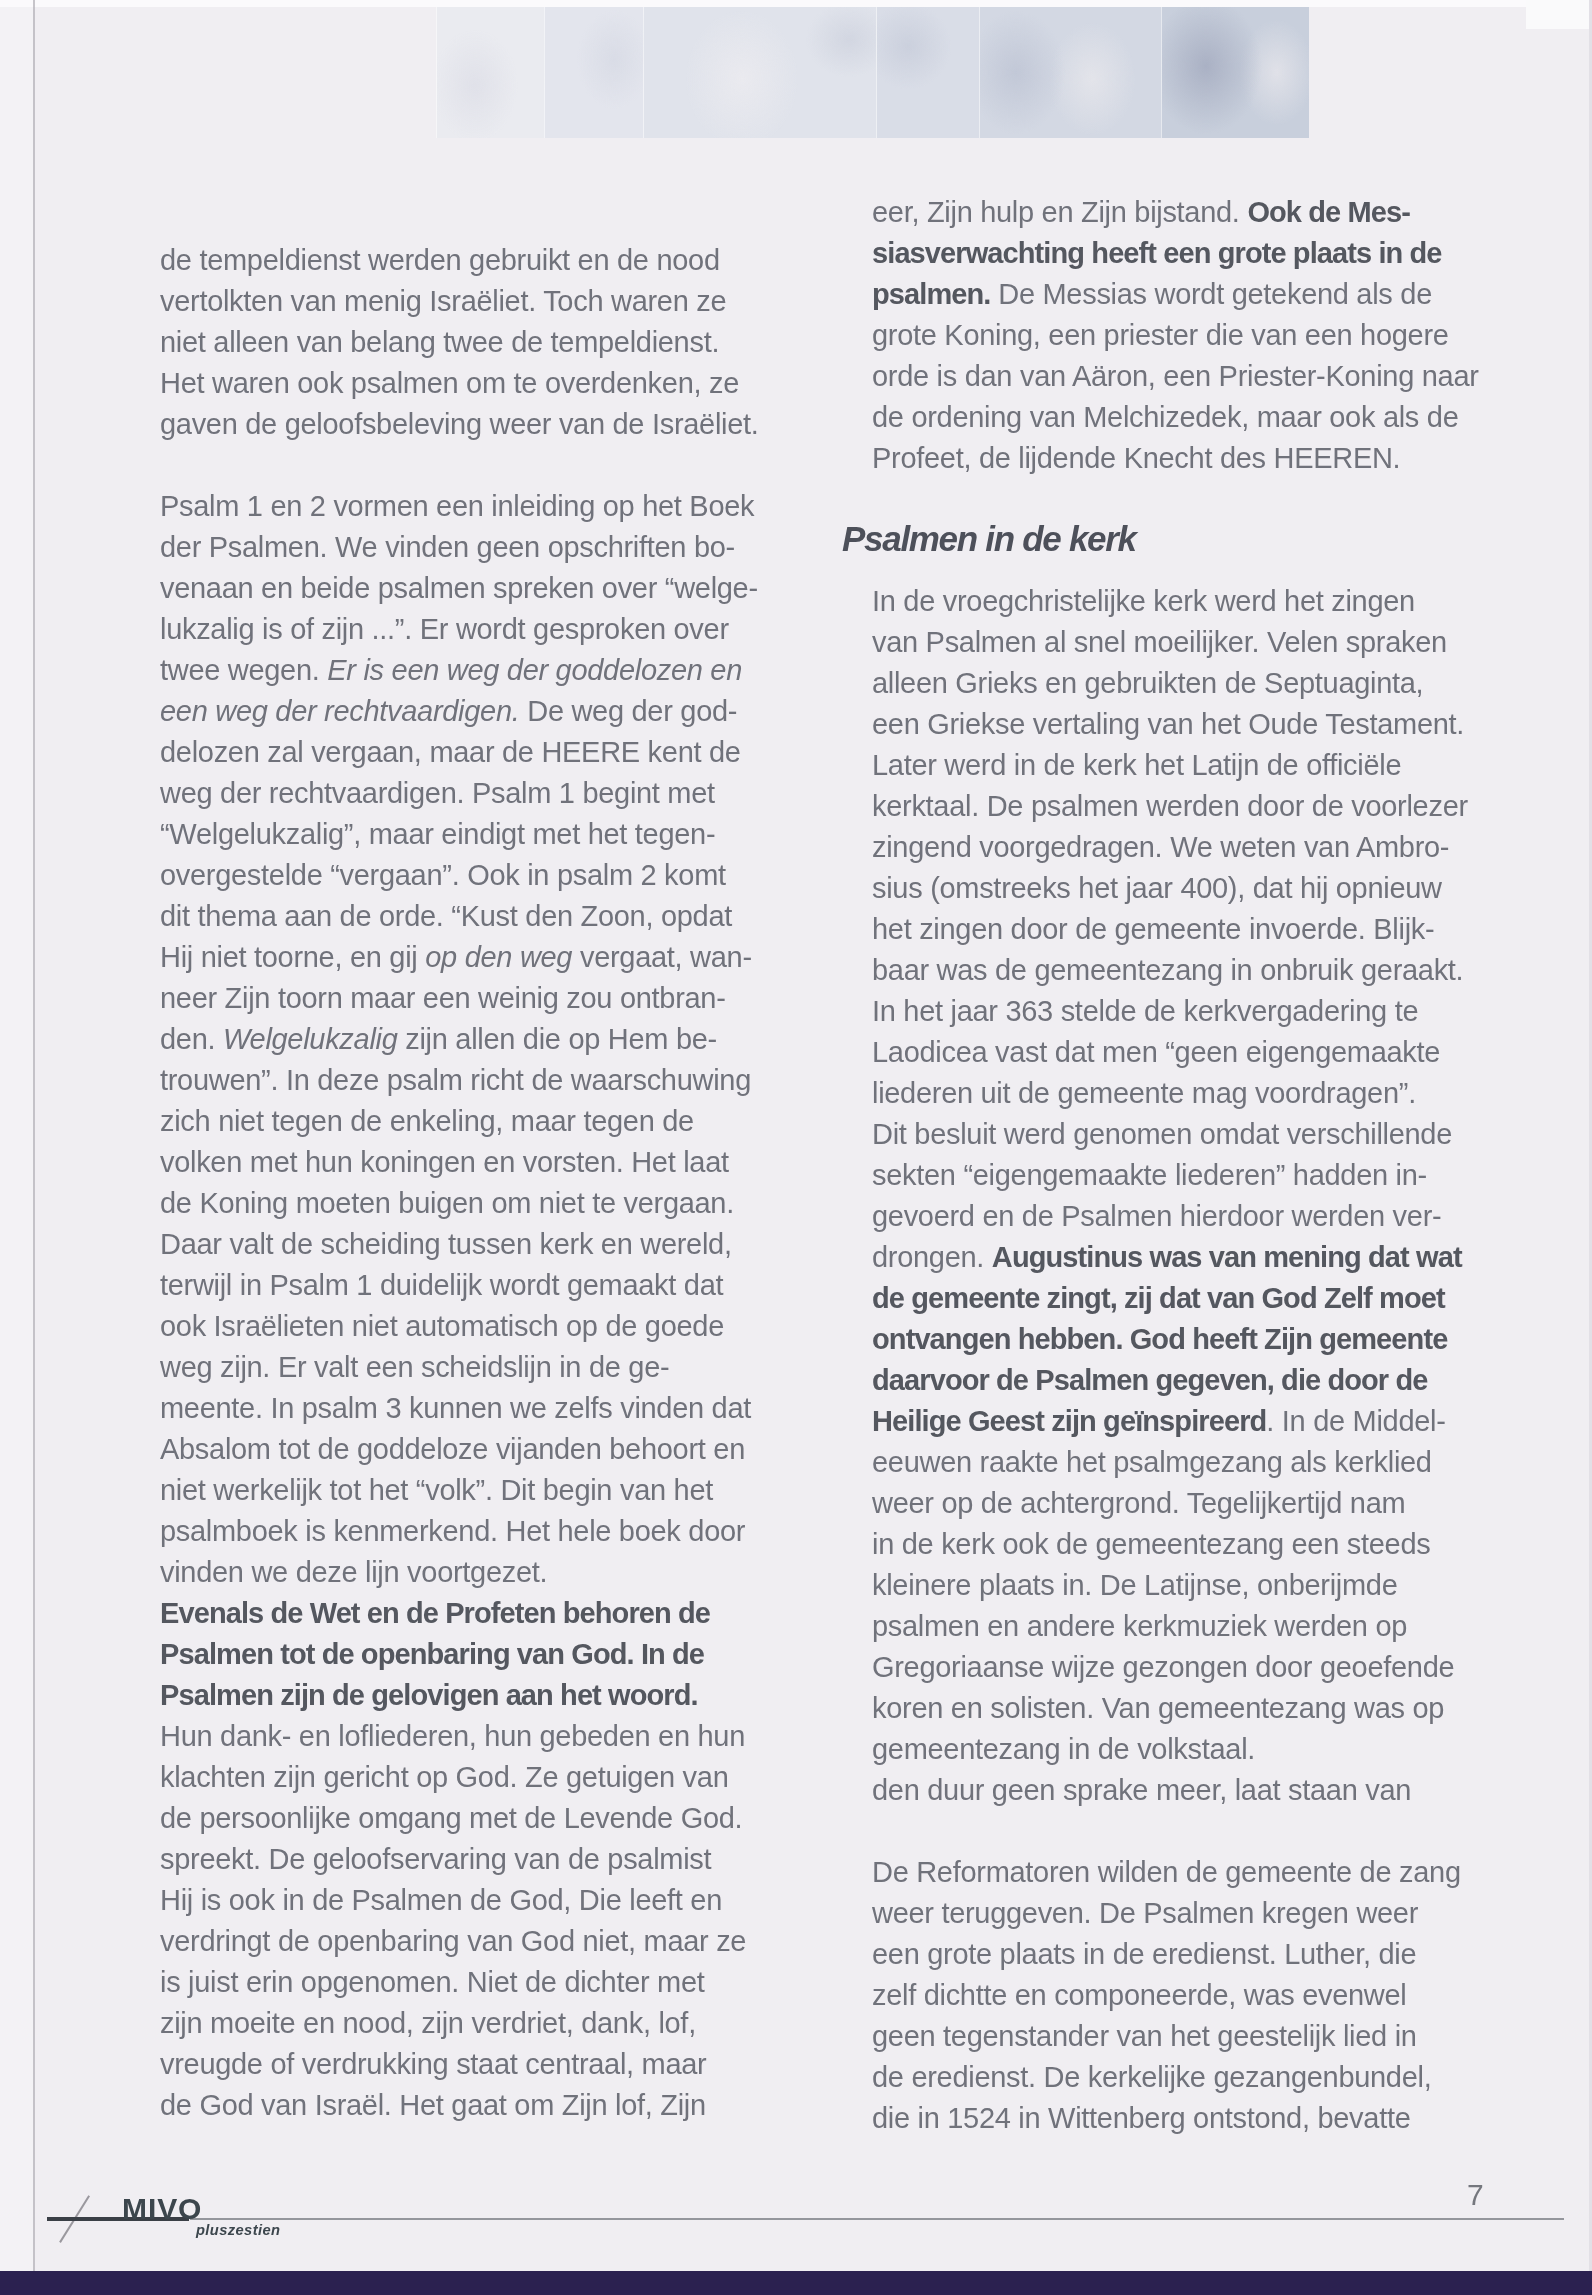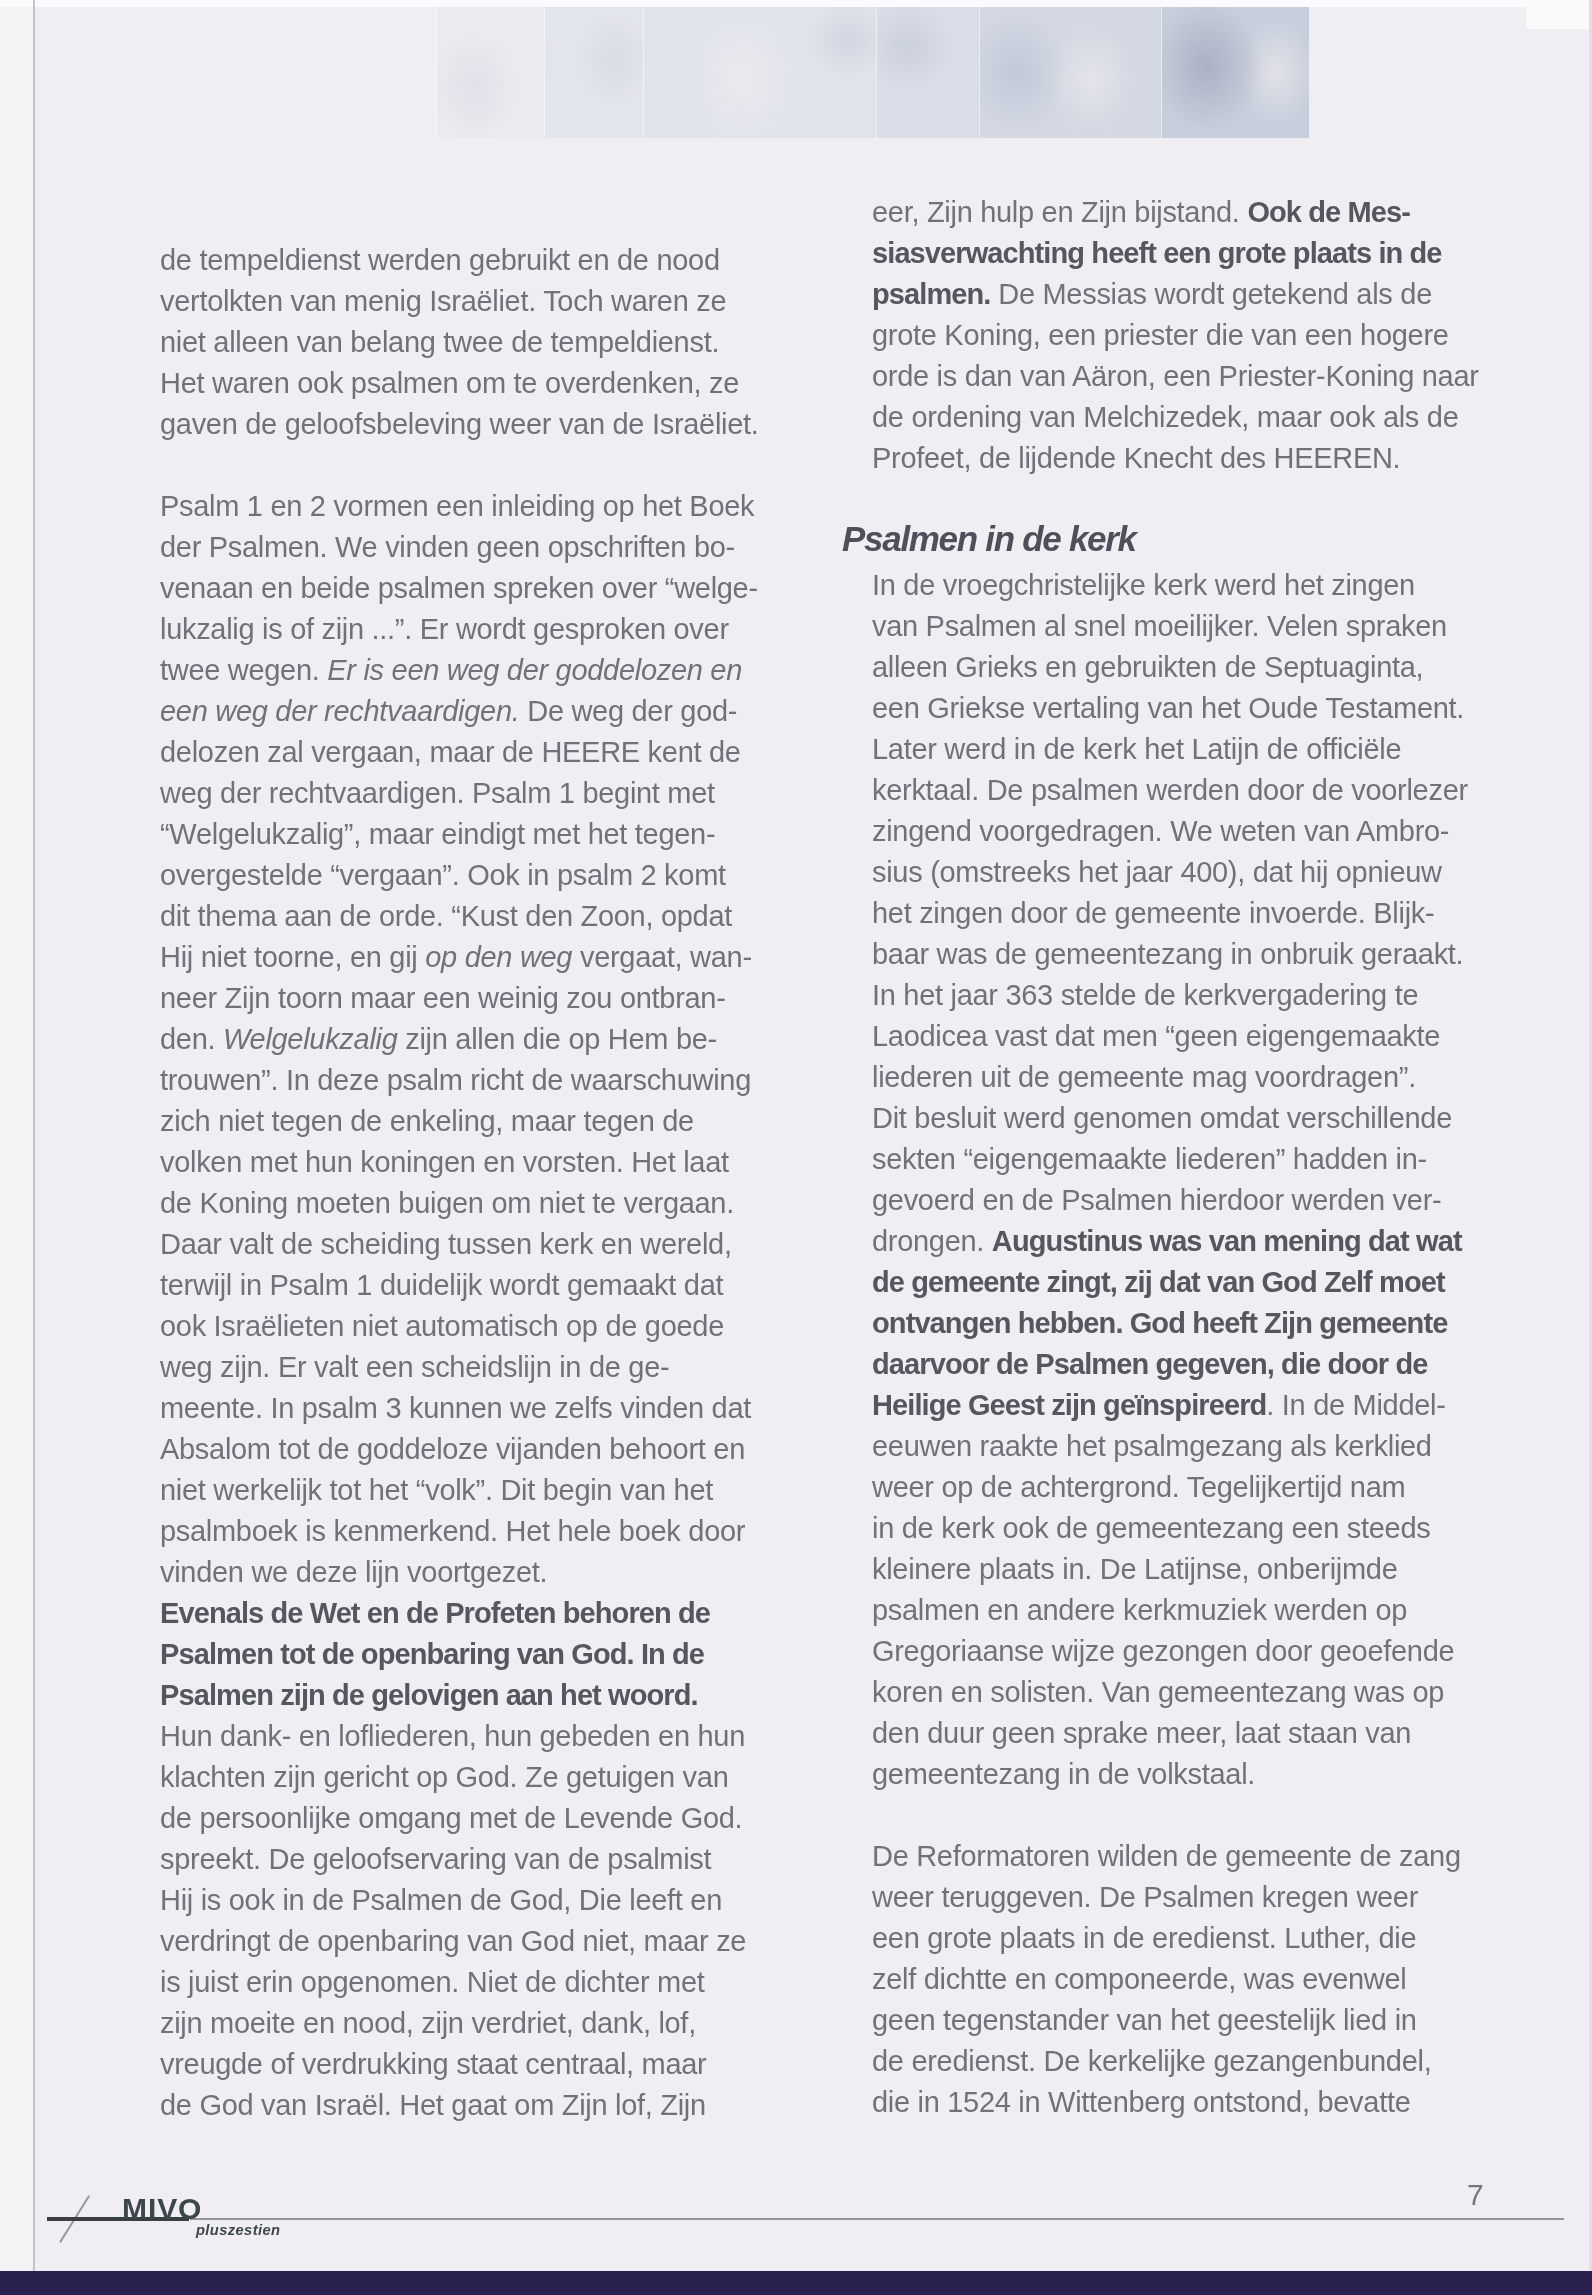--- a/index.html
+++ b/index.html
@@ -25,21 +25,21 @@
   .col{position:absolute;top:192px;width:656px;
     font-size:29px;line-height:41px;letter-spacing:-0.3px;
     color:var(--text,#70727b);}
   #left-column{left:160px;margin-top:48px;}
   #right-column{left:872px;}
   .line{white-space:pre;height:41px;}
   .run-b{font-weight:bold;color:var(--text-bold,#54575f);letter-spacing:-0.9px;}
   .run-i{font-style:italic;}
   .gap{height:41px;}
   .col-heading{
-    margin:35px 0 1px -30px;
+    margin:35px 0 17px -30px;
     height:50px;line-height:50px;
     font-size:35px;font-weight:bold;font-style:italic;letter-spacing:-1.3px;
     color:var(--heading,#4d505a);
   }
   
   .footer-rule-thick{position:absolute;left:47px;top:2217px;width:142px;height:3.5px;background:#3a3f46;}
   .footer-rule{position:absolute;left:190px;top:2218px;width:1374px;height:1.7px;background:var(--rule,#94969c);}
   .logo{position:absolute;left:122px;top:2192px;
     font-size:30px;font-weight:bold;letter-spacing:0.9px;
     color:var(--logo,#3c464d);}
@@ -156,22 +156,22 @@
         <div class="line"><span class="run-b">ontvangen hebben. God heeft Zijn gemeente</span></div>
         <div class="line"><span class="run-b">daarvoor de Psalmen gegeven, die door de</span></div>
         <div class="line"><span class="run-b">Heilige Geest zijn geïnspireerd</span><span>. In de Middel-</span></div>
         <div class="line"><span>eeuwen raakte het psalmgezang als kerklied</span></div>
         <div class="line"><span>weer op de achtergrond. Tegelijkertijd nam</span></div>
         <div class="line"><span>in de kerk ook de gemeentezang een steeds</span></div>
         <div class="line"><span>kleinere plaats in. De Latijnse, onberijmde</span></div>
         <div class="line"><span>psalmen en andere kerkmuziek werden op</span></div>
         <div class="line"><span>Gregoriaanse wijze gezongen door geoefende</span></div>
         <div class="line"><span>koren en solisten. Van gemeentezang was op</span></div>
+        <div class="line"><span>gemeentezang in de volkstaal.</span></div>
         <div class="line"><span>den duur geen sprake meer, laat staan van</span></div>
-        <div class="line"><span>gemeentezang in de volkstaal.</span></div>
       </div>
       <div class="gap"></div>
       <div class="para">
         <div class="line"><span>De Reformatoren wilden de gemeente de zang</span></div>
         <div class="line"><span>weer teruggeven. De Psalmen kregen weer</span></div>
         <div class="line"><span>een grote plaats in de eredienst. Luther, die</span></div>
         <div class="line"><span>zelf dichtte en componeerde, was evenwel</span></div>
         <div class="line"><span>geen tegenstander van het geestelijk lied in</span></div>
         <div class="line"><span>de eredienst. De kerkelijke gezangenbundel,</span></div>
         <div class="line"><span>die in 1524 in Wittenberg ontstond, bevatte</span></div>

